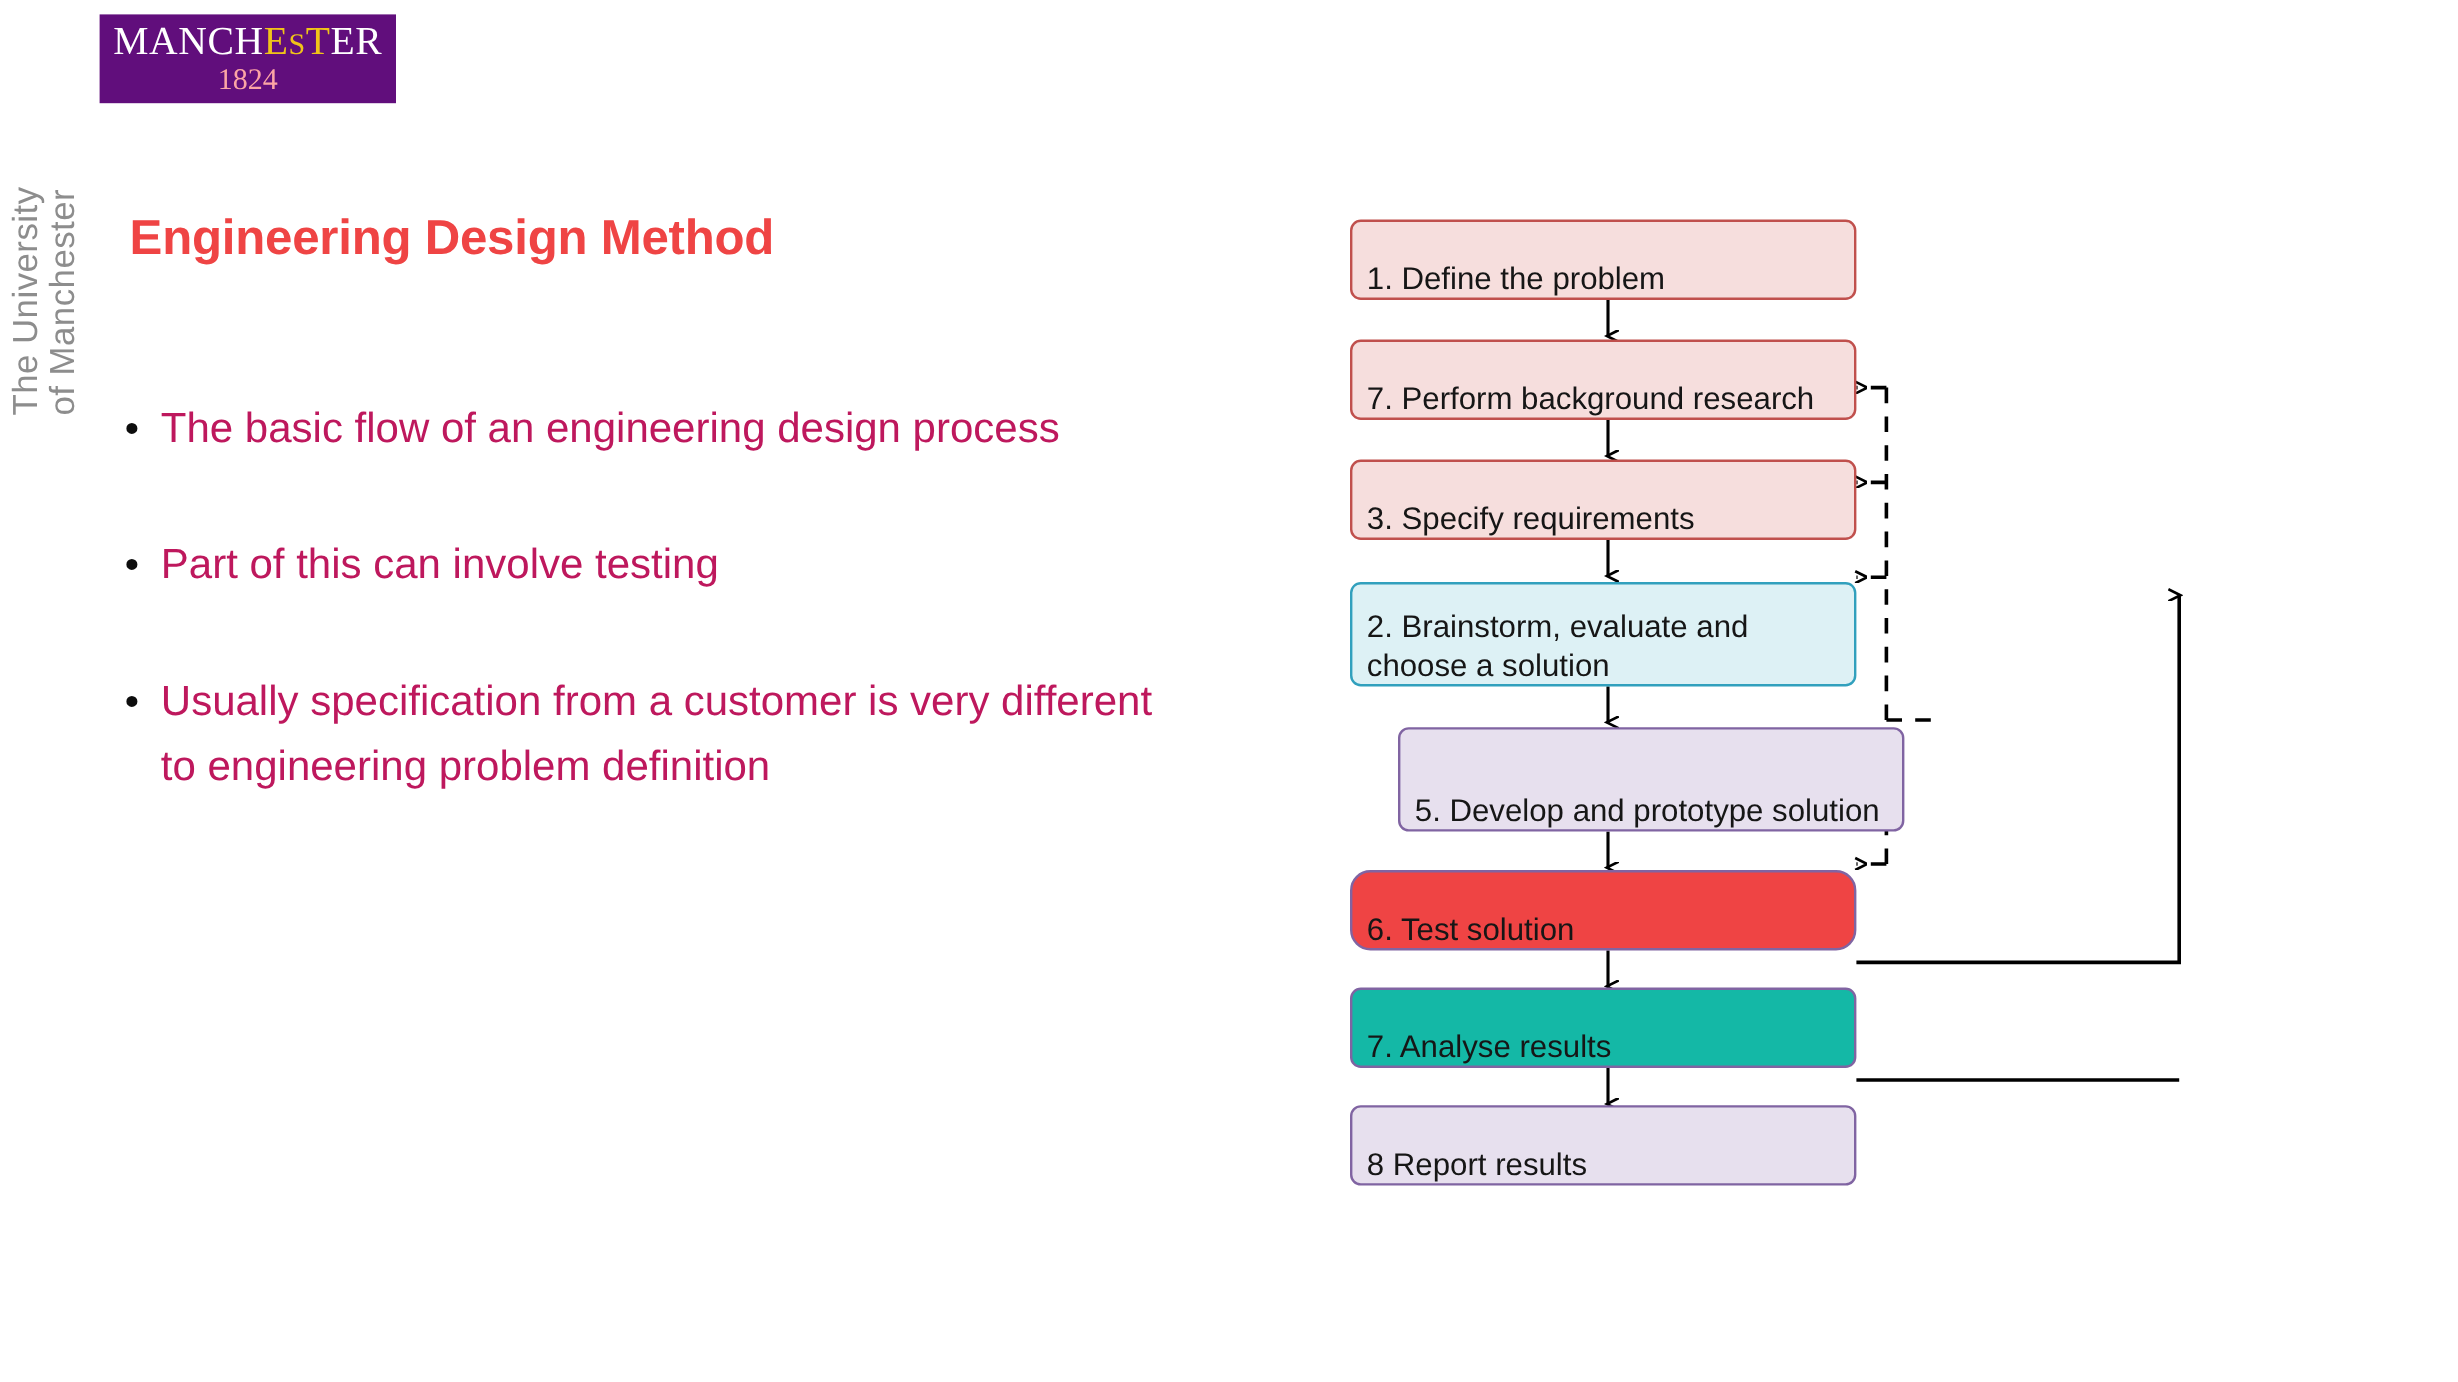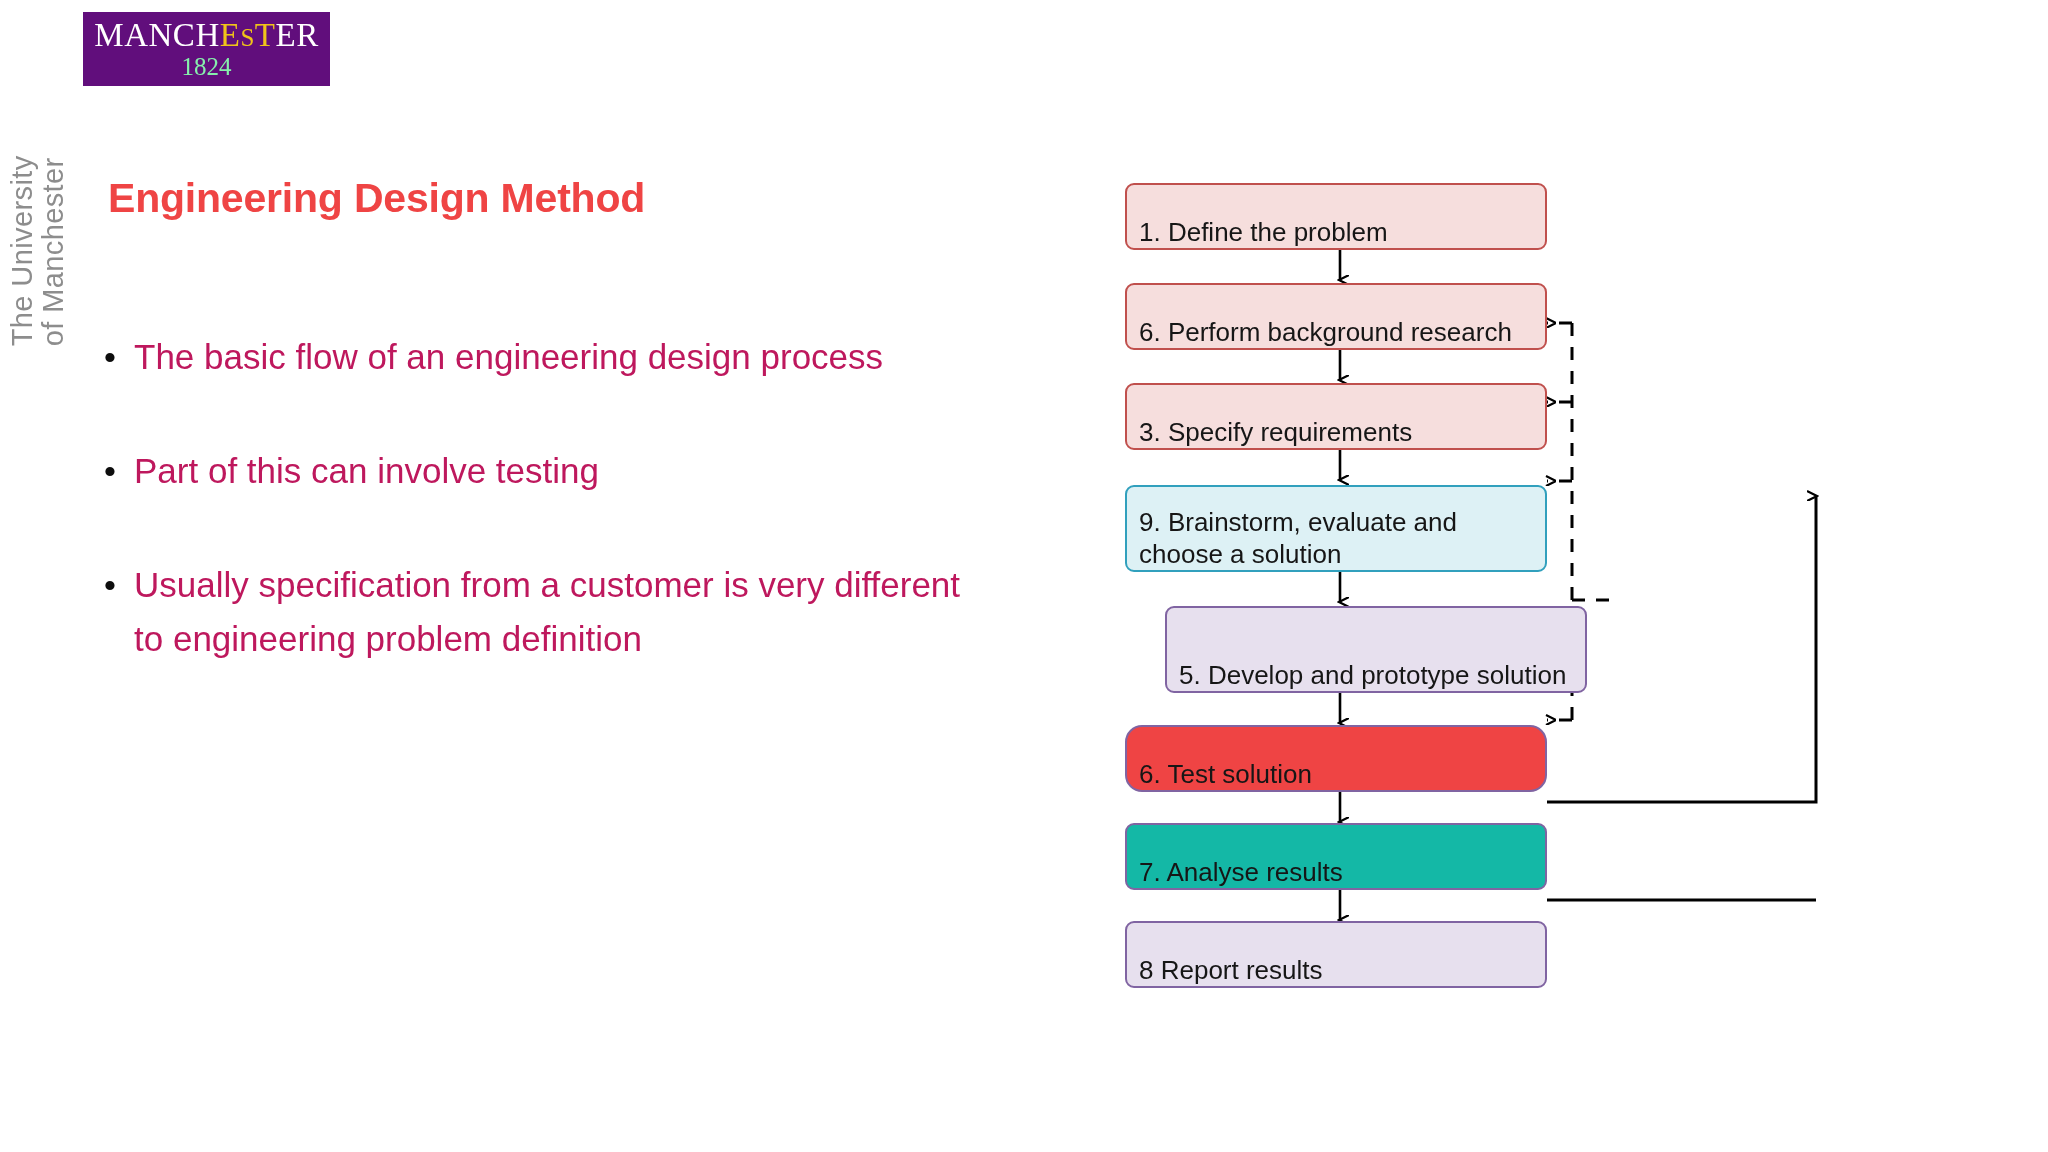--- a/index.html
+++ b/index.html
@@ -37,21 +37,21 @@
     line-height: 1;
     color: #ffffff;
     white-space: nowrap;
   }
   #uom-logo .wordmark .gold { color: #f0c419; }
   #uom-logo .wordmark .small { font-size: 25px; }
   #uom-logo .year {
     font-family: "Liberation Serif", serif;
     font-size: 25px;
     line-height: 1;
-    color: #86efac;
+    color: #fca5a5;
     margin-top: 2px;
   }
 
   #uom-vertical {
     position: absolute;
     left: -92px;
     top: 185px;
     width: 260px;
     transform: rotate(-90deg);
     transform-origin: center center;
@@ -197,29 +197,29 @@
 
     <path d="M 437 642 L 706 642 L 706 336" fill="none" stroke="#000" stroke-width="3" marker-end="url(#arrowUp)"></path>
     <path d="M 437 740 L 706 740" fill="none" stroke="#000" stroke-width="3"></path>
   </svg>
 
   <div class="fc-box" style="left:15px; top:23px; width:422px; height:67px; background:#f6dedd; border-color:#c0504d;">
     <span class="fc-label">1. Define the problem</span>
   </div>
 
   <div class="fc-box" style="left:15px; top:123px; width:422px; height:67px; background:#f6dedd; border-color:#c0504d;">
-    <span class="fc-label">6. Perform background research</span>
+    <span class="fc-label">7. Perform background research</span>
   </div>
 
   <div class="fc-box" style="left:15px; top:223px; width:422px; height:67px; background:#f6dedd; border-color:#c0504d;">
     <span class="fc-label">3. Specify requirements</span>
   </div>
 
   <div class="fc-box" style="left:15px; top:325px; width:422px; height:87px; background:#ddf1f5; border-color:#31a0bd;">
-    <span class="fc-label">9. Brainstorm, evaluate and choose a solution</span>
+    <span class="fc-label">2. Brainstorm, evaluate and choose a solution</span>
   </div>
 
   <div class="fc-box" style="left:15px; top:446px; width:422px; height:87px; background:#e7e0ee; border-color:#8064a2;margin-left:40px;">
     <span class="fc-label">5. Develop and prototype solution</span>
   </div>
 
   <div class="fc-box" style="left:15px; top:565px; width:422px; height:67px; background:#ef4444; border-color:#8064a2;border-radius:17px;">
     <span class="fc-label">6. Test solution</span>
   </div>
 

